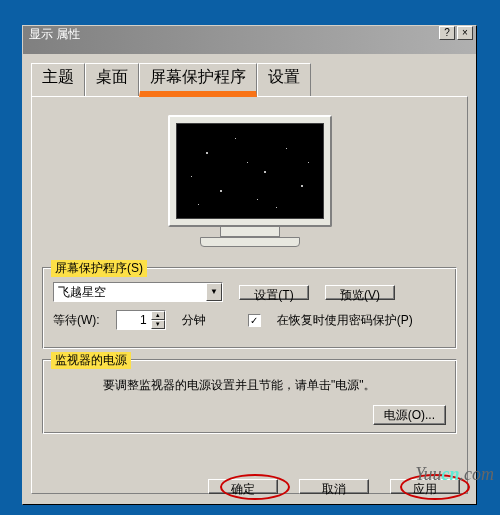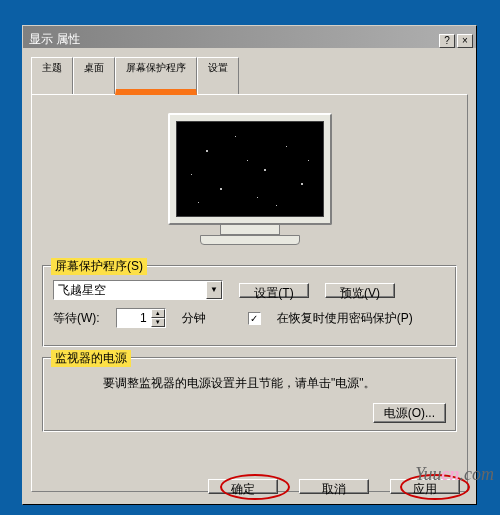--- a/index.html
+++ b/index.html
@@ -1,22 +1,22 @@
 <!DOCTYPE html>
 <html><head>
 <meta charset="utf-8">
 <style>
 *{box-sizing:border-box;margin:0;padding:0}
 body{background:#0b5fa5;width:500px;height:515px;font-family:"Microsoft YaHei","SimSun",Arial,sans-serif;font-size:12px;position:relative;overflow:hidden}
 .window{position:absolute;left:22px;top:25px;width:455px;height:480px;background:#d4d0c8;border:1px solid #000;border-top-color:#d4d0c8;border-left-color:#d4d0c8}
-.titlebar{height:22px;background:linear-gradient(to right,#808080,#b0b0b0);display:flex;align-items:flex-end;padding:0 3px;color:#fff}
+.titlebar{height:28px;background:linear-gradient(to right,#808080,#b0b0b0);display:flex;align-items:flex-start;padding:0 3px;color:#fff}
 .titlebar-text{flex:1;font-size:12px;padding-left:3px}
 .tbtn{width:16px;height:14px;background:#d4d0c8;border:1px solid #fff;border-right-color:#404040;border-bottom-color:#404040;margin-left:2px;font-size:10px;line-height:12px;text-align:center;color:#000;font-family:Arial}
 .tabs-row{display:flex;margin:8px 8px 0 8px;position:relative}
-.tab{padding:3px 10px 14px 10px;background:#d4d0c8;border:1px solid #fff;border-right-color:#808080;border-bottom:none;font-size:10px;position:relative;top:1px;cursor:default}
+.tab{padding:3px 10px 3px 10px;background:#d4d0c8;border:1px solid #fff;border-right-color:#808080;border-bottom:none;font-size:16px;position:relative;top:1px;cursor:default}
 .tab.inactive{border-bottom:1px solid #fff}
 .tab.active{border-bottom:6px solid #f97316;z-index:2}
 .tab-panel{margin:0 8px 8px 8px;border:1px solid #fff;border-top-color:#fff;border-left-color:#fff;border-right-color:#808080;border-bottom-color:#808080;height:398px;padding:10px;position:relative}
 .monitor{width:164px;height:140px;margin:8px auto 12px auto;position:relative}
 .monitor-frame{width:164px;height:112px;background:#e8e8e0;border:2px solid #808080;border-top-color:#fff;border-left-color:#fff;border-radius:2px;padding:6px}
 .screen{width:100%;height:100%;background:#000;position:relative;border:1px solid #404040}
 .star{position:absolute;background:#fff;border-radius:50%}
 .monitor-stand{width:60px;height:10px;background:#e8e8e0;margin:0 auto;border:1px solid #808080;border-top:none}
 .monitor-base{width:100px;height:10px;background:#e8e8e0;margin:0 auto;border:1px solid #808080;border-radius:0 0 4px 4px}
 .group{border:1px solid #808080;border-right-color:#fff;border-bottom-color:#fff;box-shadow:inset 1px 1px 0 #fff, inset -1px -1px 0 #808080;padding:14px 10px 10px 10px;margin-bottom:10px;position:relative}
@@ -31,21 +31,21 @@
 .spinner-text{flex:1;text-align:right;padding-right:4px;font-size:12px}
 .spinner-btns{display:flex;flex-direction:column;width:14px}
 .spin{height:9px;background:#d4d0c8;border:1px solid #fff;border-right-color:#404040;border-bottom-color:#404040;font-size:6px;line-height:6px;text-align:center}
 .chk{width:13px;height:13px;background:#fff;border:1px solid #808080;border-right-color:#fff;border-bottom-color:#fff;display:inline-flex;align-items:center;justify-content:center;font-size:10px}
 .label{font-size:12px}
 .desc{font-size:12px;line-height:1.5;padding:2px 0 8px 50px}
 .power-row{text-align:right;margin-top:6px}
 .dialog-btns{position:absolute;right:16px;bottom:10px;display:flex;gap:21px}
 .circ{position:absolute;border:2px solid #c00;border-radius:50%;pointer-events:none}
 .watermark{position:absolute;right:6px;bottom:30px;font-style:italic;color:#666;font-size:18px;font-family:Georgia,serif}
-.watermark b{color:#f9a8d4}
+.watermark b{color:#5eead4}
 </style>
 </head>
 <body>
 
 <div class="window">
   <div class="titlebar">
     <span class="titlebar-text">显示 属性</span>
     <div class="tbtn">?</div>
     <div class="tbtn">×</div>
   </div>

